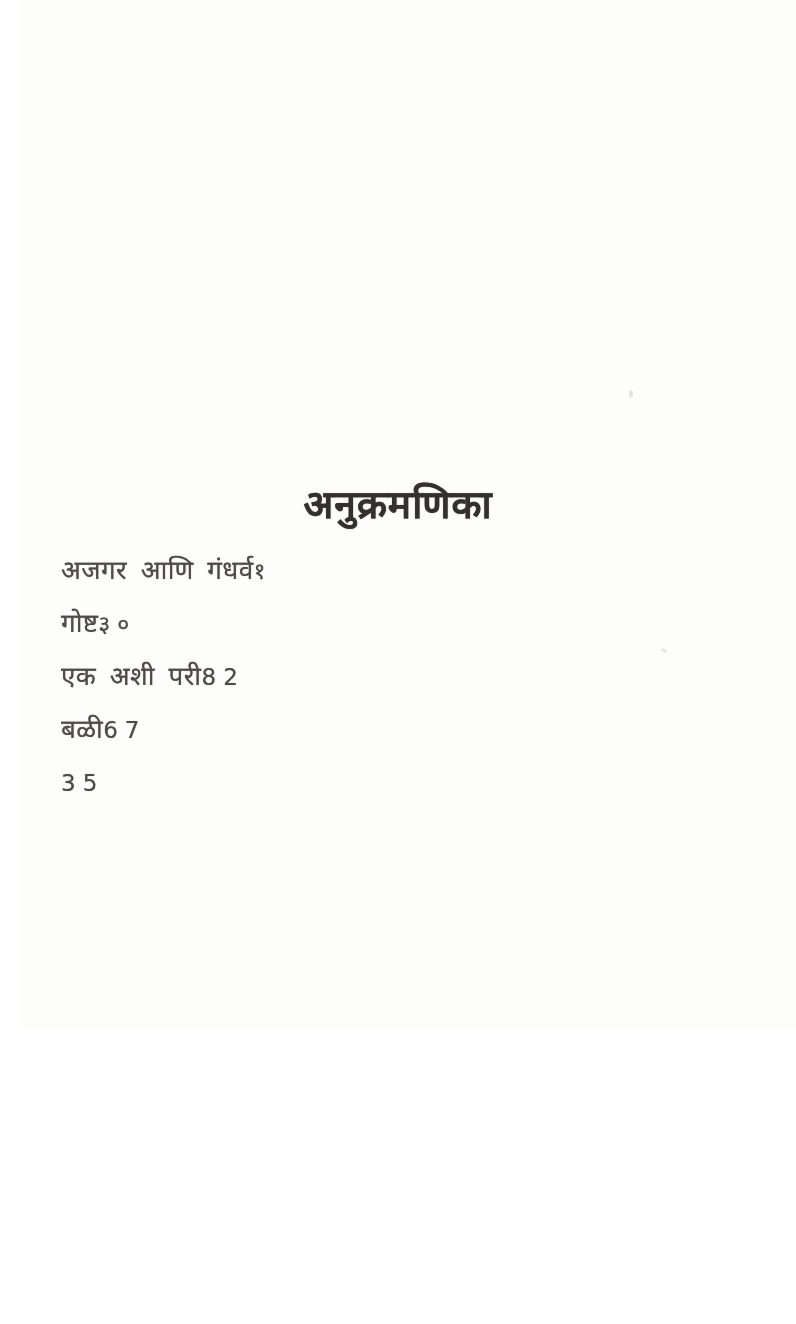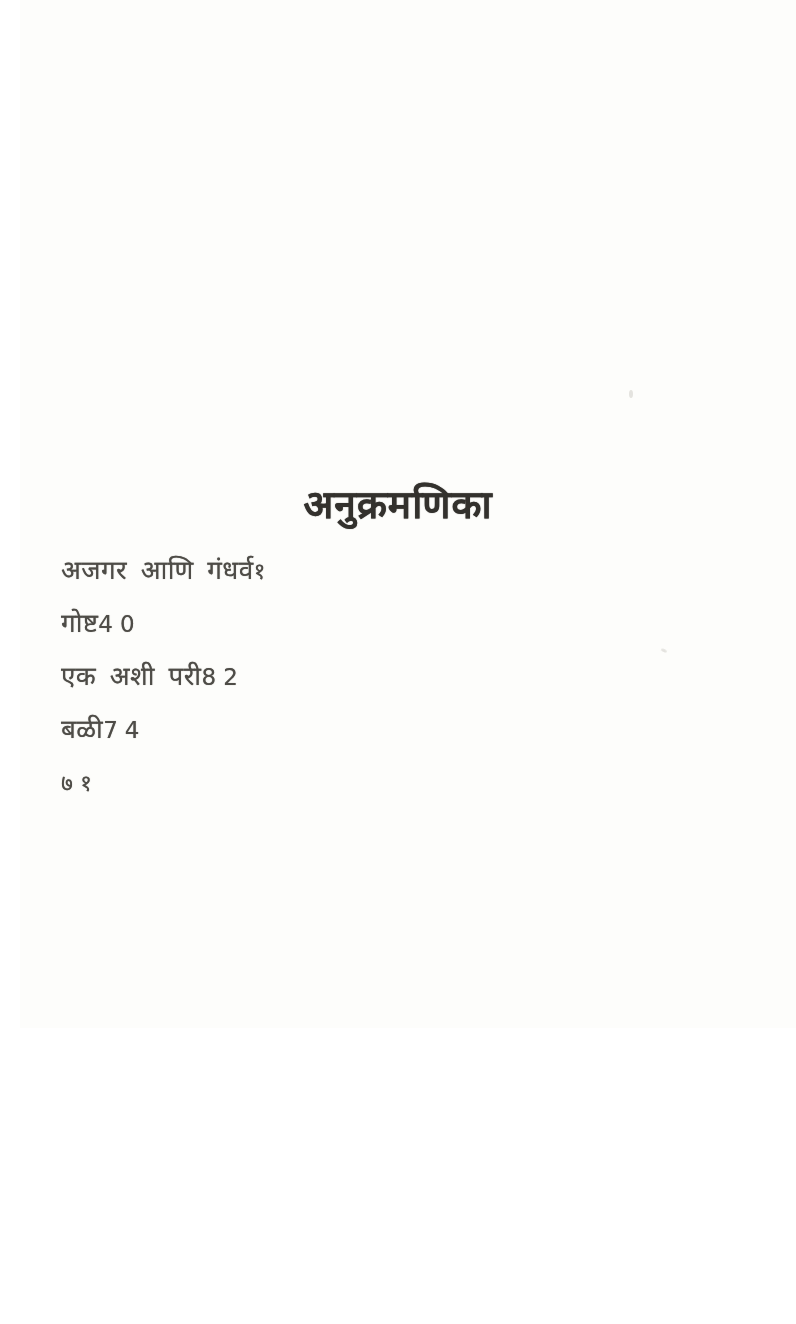--- a/index.html
+++ b/index.html
@@ -86,35 +86,35 @@
   <div class="toc" id="toc-list">
   <div class="toc-row">
     <span class="story">अजगर आणि गंधर्व</span>
     <span class="pageno">१</span>
   </div>
 
 
 
   <div class="toc-row">
     <span class="story">गोष्ट</span>
-    <span class="pageno">40</span>
+    <span class="pageno">३०</span>
   </div>
 
   <div class="toc-row">
     <span class="story">एक अशी परी</span>
     <span class="pageno">82</span>
   </div>
 
   <div class="toc-row">
     <span class="story">बळी</span>
-    <span class="pageno">74</span>
+    <span class="pageno">67</span>
   </div>
 
   <div class="toc-row">
-    <span class="pageno">७१</span>
+    <span class="pageno">35</span>
   </div>
 
 </div>
 
   <div class="smudge"></div>
   <div class="speck speck-a"></div>
   <div class="speck speck-b"></div>
   <div class="speck speck-c"></div>
 
 </div>

